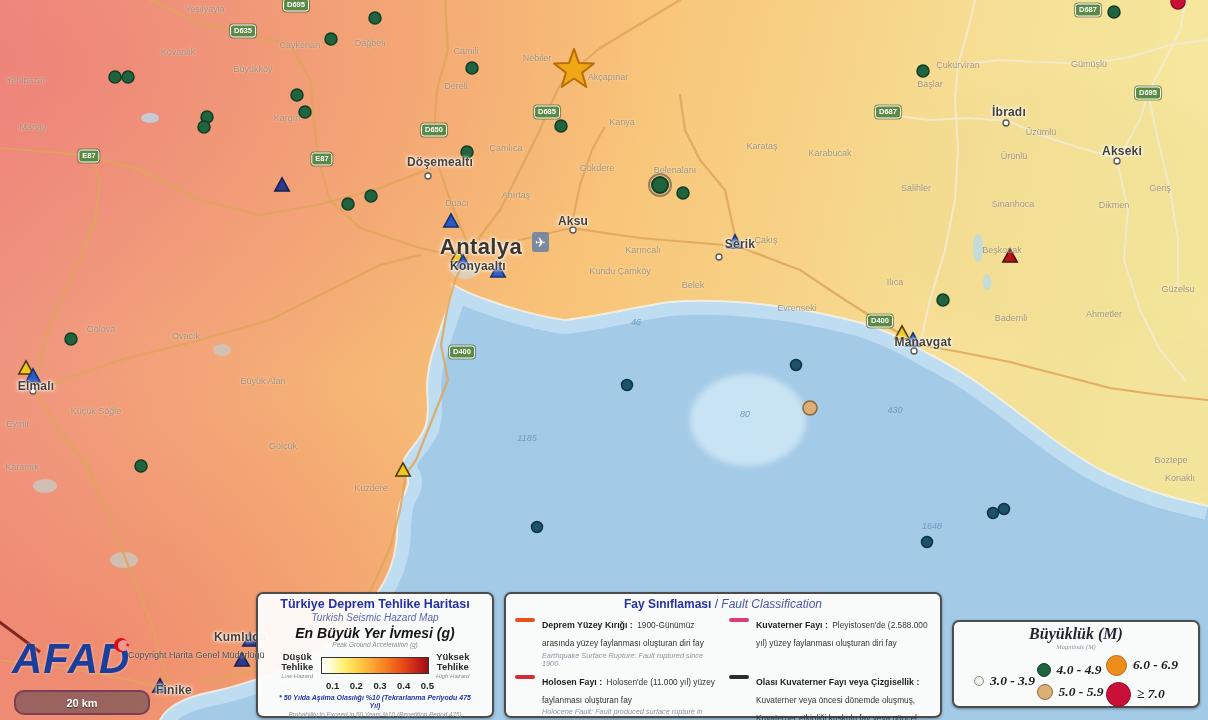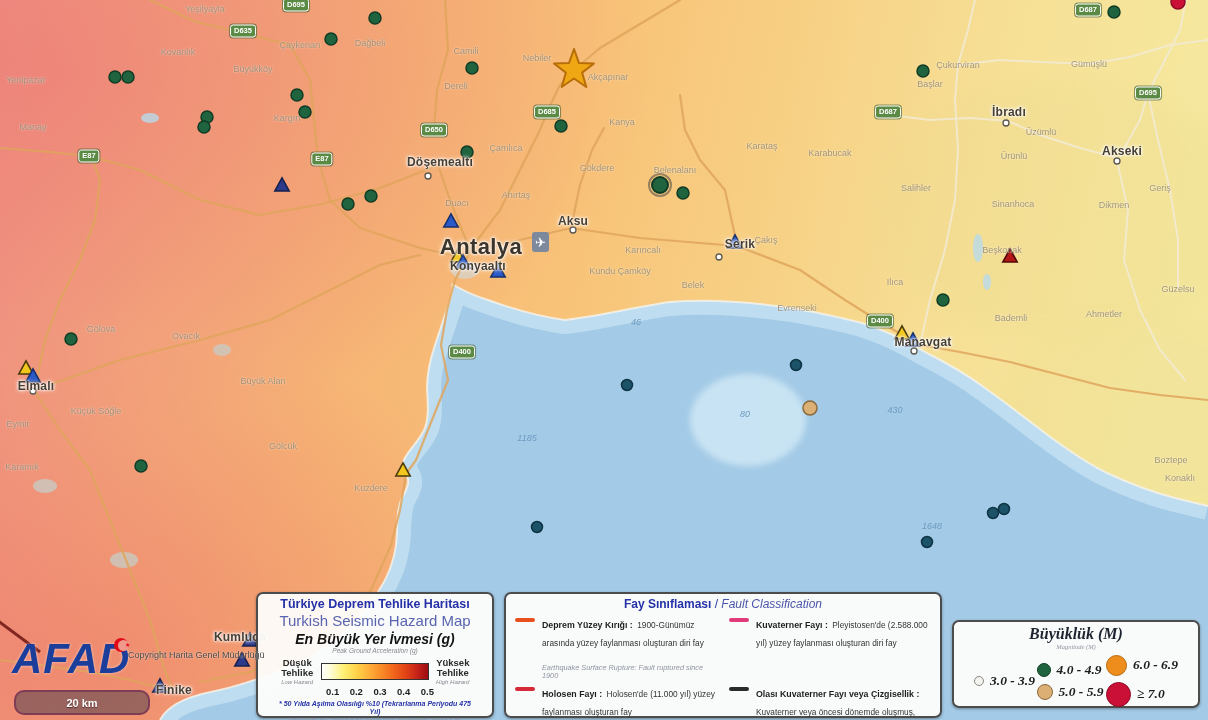--- a/index.html
+++ b/index.html
@@ -19,21 +19,21 @@
   .badge{position:absolute;transform:translate(-50%,-50%);background:#5b8a45;
     color:#fff;font-size:7.5px;font-weight:700;line-height:10px;height:11px;
     padding:0 3px;border:1px solid #fff;border-radius:3px;
     box-shadow:0 0 0 1px rgba(60,90,40,.6);}
 
   
   .legend{position:absolute;background:rgba(253,253,251,.95);border:2px solid #4c4c4c;
     border-radius:7px;box-shadow:0 1px 3px rgba(0,0,0,.35);box-sizing:border-box;}
   #legend-hazard{left:256px;top:592px;width:238px;height:126px;padding:4px 20px;text-align:center;}
   .lh-title{font-size:12.5px;font-weight:800;color:#2531a8;line-height:1.1;}
-  .lh-sub{font-size:15px;color:#5a64b0;line-height:1.2;}
+  .lh-sub{font-size:10px;font-style:italic;color:#5a64b0;line-height:1.2;}
   .lh-head{font-size:14px;font-weight:800;font-style:italic;color:#141414;margin-top:2px;line-height:1.1;}
   .lh-head-sub{font-size:6.5px;color:#8a8a92;font-style:italic;line-height:1.2;}
   .lh-bar-row{display:flex;align-items:center;justify-content:center;gap:5px;margin-top:3px;}
   .lh-side{width:46px;line-height:1;}
   .lh-side b{font-size:9.5px;color:#2b2b2b;display:block;line-height:1.05;}
   .lh-side i{font-size:6px;color:#8a8a92;display:block;margin-top:1px;}
   .lh-bar{width:126px;height:15px;border:1px solid #333;
     background:linear-gradient(90deg,#ffffff 0%,#fffbd0 9%,#fff176 20%,#ffd54a 32%,
       #ffb13a 44%,#f98b28 56%,#f2671c 67%,#e24315 79%,#c5221a 90%,#9d0d12 100%);}
   .lh-ticks{width:126px;margin:1px auto 0 auto;display:flex;justify-content:space-between;
@@ -45,21 +45,21 @@
   #legend-fault{left:504px;top:592px;width:438px;height:126px;padding:3px 8px;}
   .lf-title{text-align:center;font-size:12px;line-height:1.25;border-bottom:0;}
   .lf-title .tr{font-weight:800;color:#2531a8;}
   .lf-title .sep{color:#2531a8;font-weight:400;}
   .lf-title .en{font-style:italic;color:#4a55aa;}
   .lf-grid{display:grid;grid-template-columns:1fr 1fr;column-gap:10px;row-gap:2px;margin-top:2px;}
   .fault-item{position:relative;padding-left:28px;line-height:1.15;}
   .fault-dash{position:absolute;left:1px;top:4px;width:20px;height:4px;border-radius:2px;}
   .fname{font-size:8.8px;font-weight:800;color:#1d1d1d;}
   .fdesc{font-size:8.3px;color:#333;}
-  .fen{font-size:7.3px;font-style:italic;color:#9094a0;line-height:1.15;margin-top:13px;}
+  .fen{font-size:7.3px;font-style:italic;color:#9094a0;line-height:1.15;margin-top:1px;}
 
   #legend-mag{left:952px;top:620px;width:248px;height:88px;padding:4px 20px;
     font-family:"Liberation Serif",serif;}
   .lm-title{text-align:center;font-size:16px;font-weight:800;font-style:italic;color:#1d2430;line-height:1.05;}
   .lm-sub{text-align:center;font-size:6.5px;color:#9094a0;font-style:italic;line-height:1.2;}
   .lm-grid{display:flex;align-items:center;margin-top:4px;}
   .lm-col{display:flex;flex-direction:column;justify-content:center;gap:6px;flex:1;}
   .lm-item{display:flex;align-items:center;gap:6px;}
   .mdot{border-radius:50%;flex:0 0 auto;}
   .mlabel{font-size:13.5px;font-weight:800;font-style:italic;color:#1b1b1b;white-space:nowrap;}

